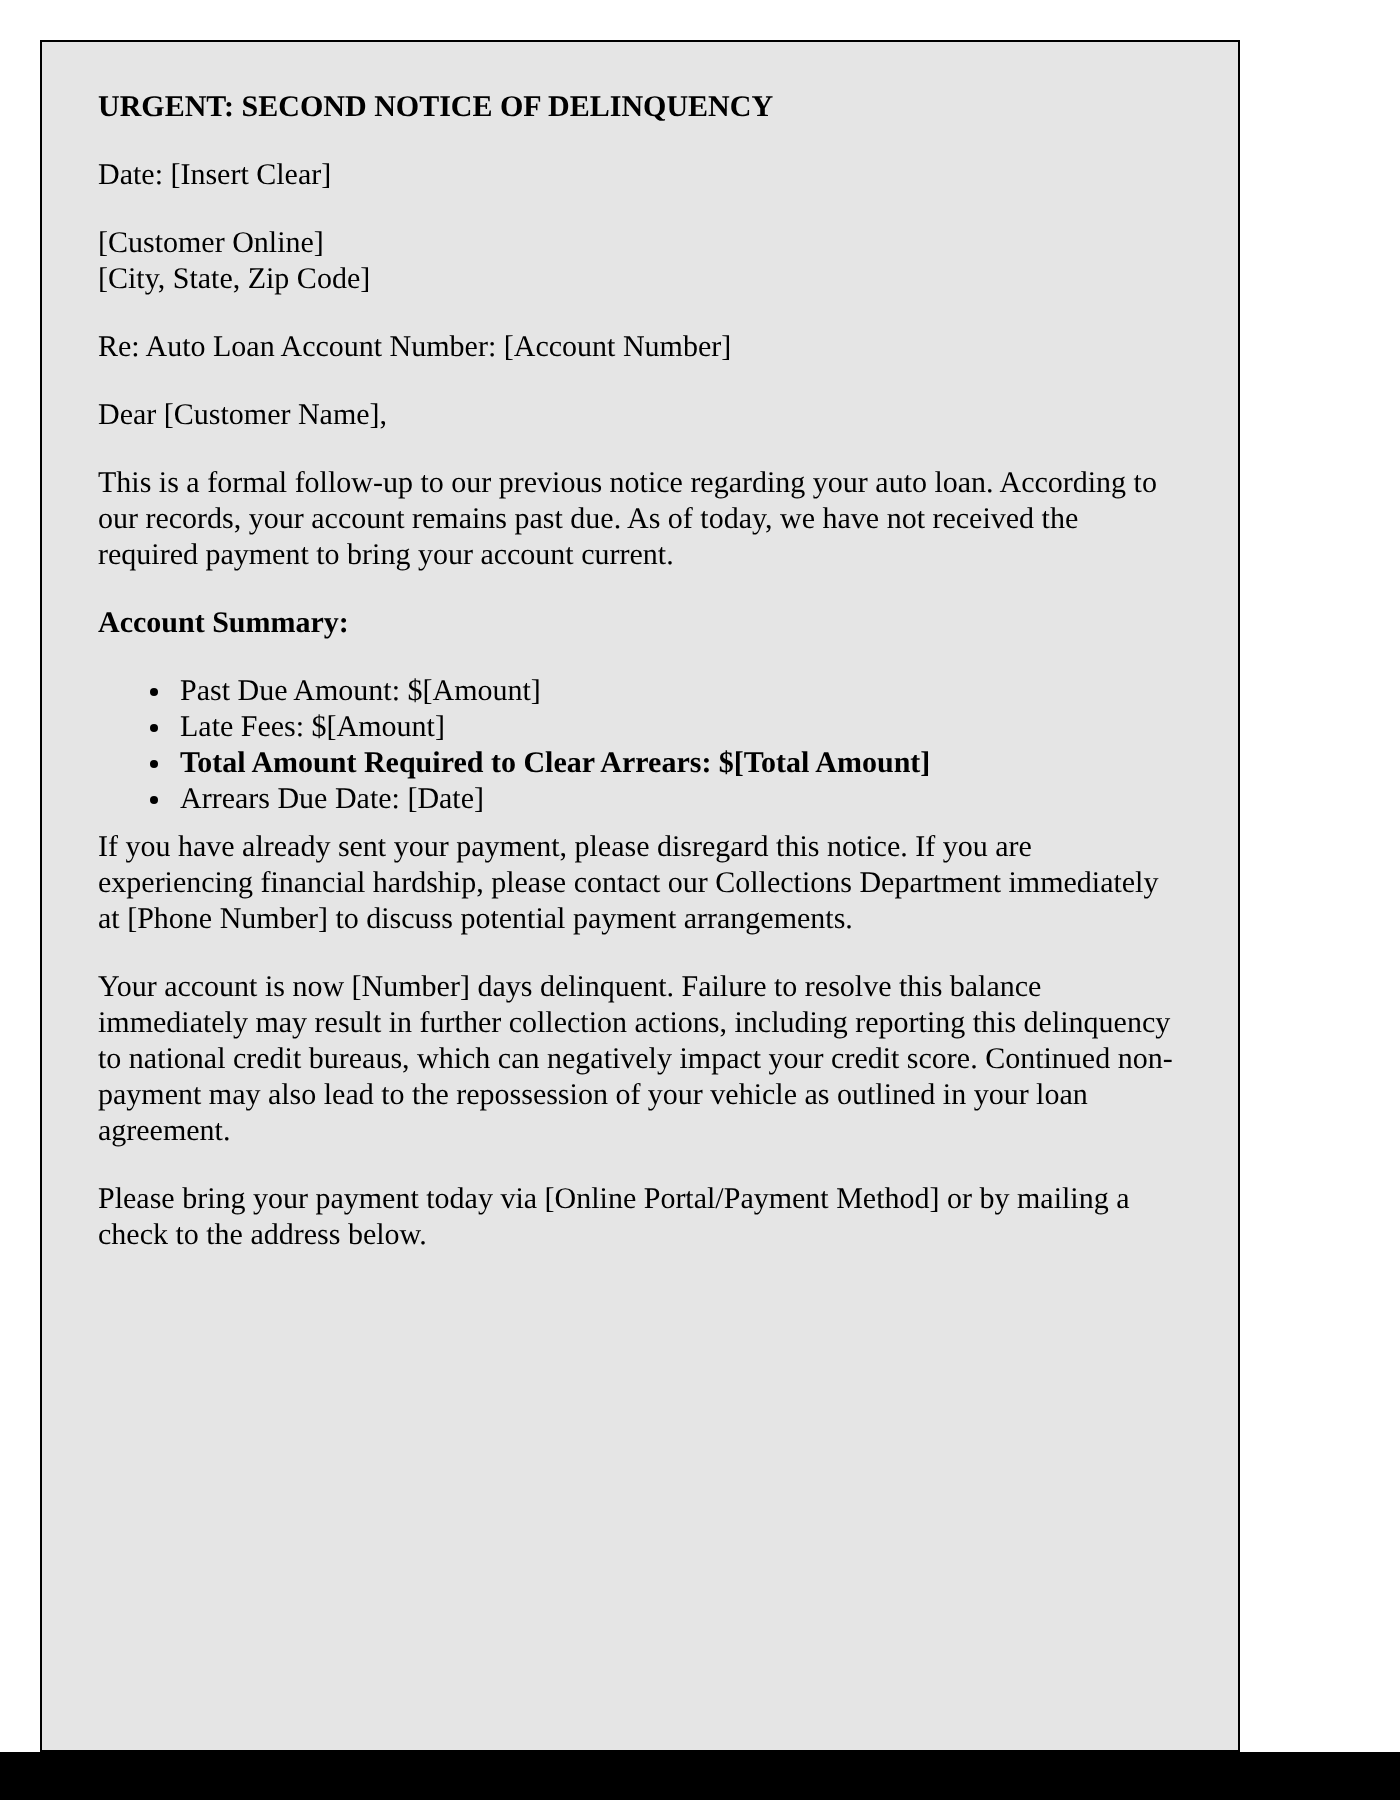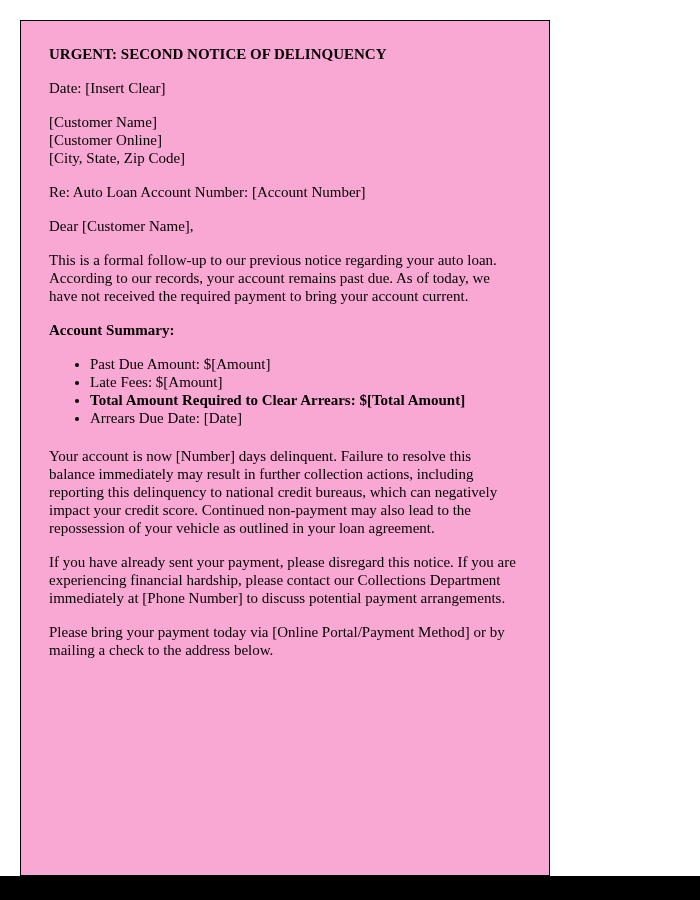--- a/index.html
+++ b/index.html
@@ -9,35 +9,35 @@
     background: #ffffff;
     font-family: "Liberation Serif", serif;
     color: #000000;
     position: relative;
     overflow: hidden;
   }
   .letter-border {
     position: absolute;
     left: 20px;
     top: 20px;
-    width: 530px;
+    width: 600px;
     height: 856px;
     border: 1px solid #000000;
     padding: 24px 30px 0 28px;
-    background: #f9a8d4;
+    background: #e5e5e5;
   }
   .para, .line, li {
     font-size: 15px;
     line-height: 18px;
   }
   .para { margin-bottom: 16px; }
   .tight-block { margin-bottom: 16px; }
   .bold { font-weight: bold; }
   ul.summary-list {
-    margin: 0 0 20px 0;
+    margin: 0 0 6px 0;
     padding-left: 41px;
     list-style: disc outside;
   }
   .bottom-bar {
     position: absolute;
     left: 0;
     bottom: 0;
     width: 700px;
     height: 24px;
     background: #000000;
@@ -46,43 +46,42 @@
 </head>
 <body>
 
 <div class="letter-border">
 
   <p class="para bold">URGENT: SECOND NOTICE OF DELINQUENCY</p>
 
   <p class="para">Date: [Insert Clear]</p>
 
   <div class="tight-block">
-    <div class="line">[Customer Name]</div>
     <div class="line">[Customer Online]</div>
     <div class="line">[City, State, Zip Code]</div>
   </div>
 
   <p class="para">Re: Auto Loan Account Number: [Account Number]</p>
 
   <p class="para">Dear [Customer Name],</p>
 
   <p class="para">This is a formal follow-up to our previous notice regarding your auto loan. According to our records, your account remains past due. As of today, we have not received the required payment to bring your account current.</p>
 
   <p class="para bold">Account Summary:</p>
 
   <ul class="summary-list">
     <li>Past Due Amount: $[Amount]</li>
     <li>Late Fees: $[Amount]</li>
     <li class="bold">Total Amount Required to Clear Arrears: $[Total Amount]</li>
     <li>Arrears Due Date: [Date]</li>
   </ul>
 
+  <p class="para">If you have already sent your payment, please disregard this notice. If you are experiencing financial hardship, please contact our Collections Department immediately at [Phone Number] to discuss potential payment arrangements.</p>
+
   <p class="para">Your account is now [Number] days delinquent. Failure to resolve this balance immediately may result in further collection actions, including reporting this delinquency to national credit bureaus, which can negatively impact your credit score. Continued non-payment may also lead to the repossession of your vehicle as outlined in your loan agreement.</p>
-
-  <p class="para">If you have already sent your payment, please disregard this notice. If you are experiencing financial hardship, please contact our Collections Department immediately at [Phone Number] to discuss potential payment arrangements.</p>
 
   <p class="para">Please bring your payment today via [Online Portal/Payment Method] or by mailing a check to the address below.</p>
 
 
 
 </div>
 
 <div class="bottom-bar"></div>
 
 </body></html>

